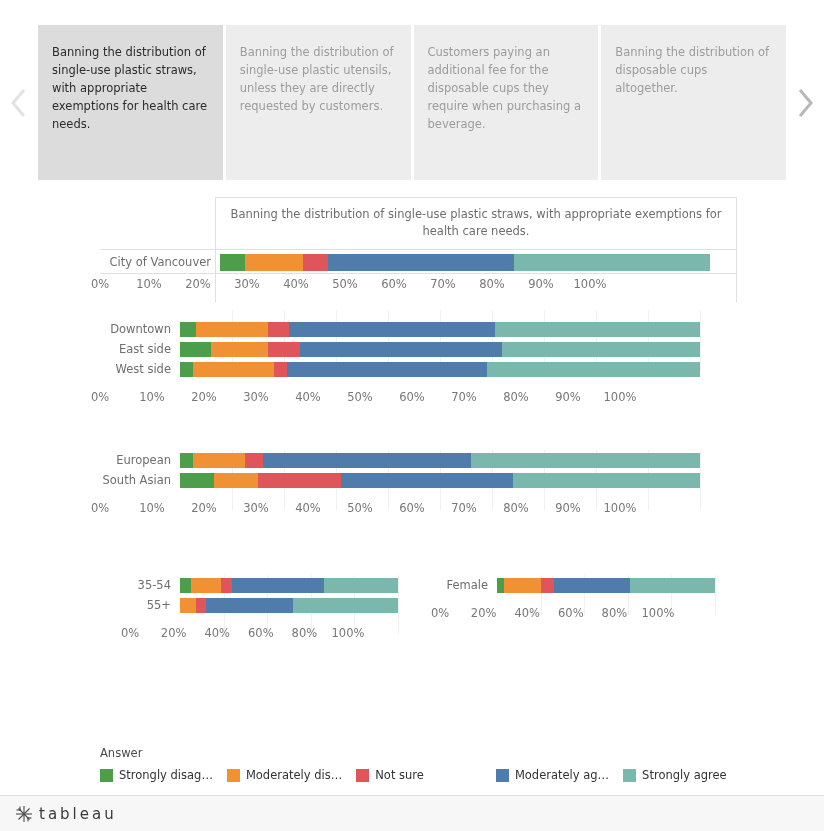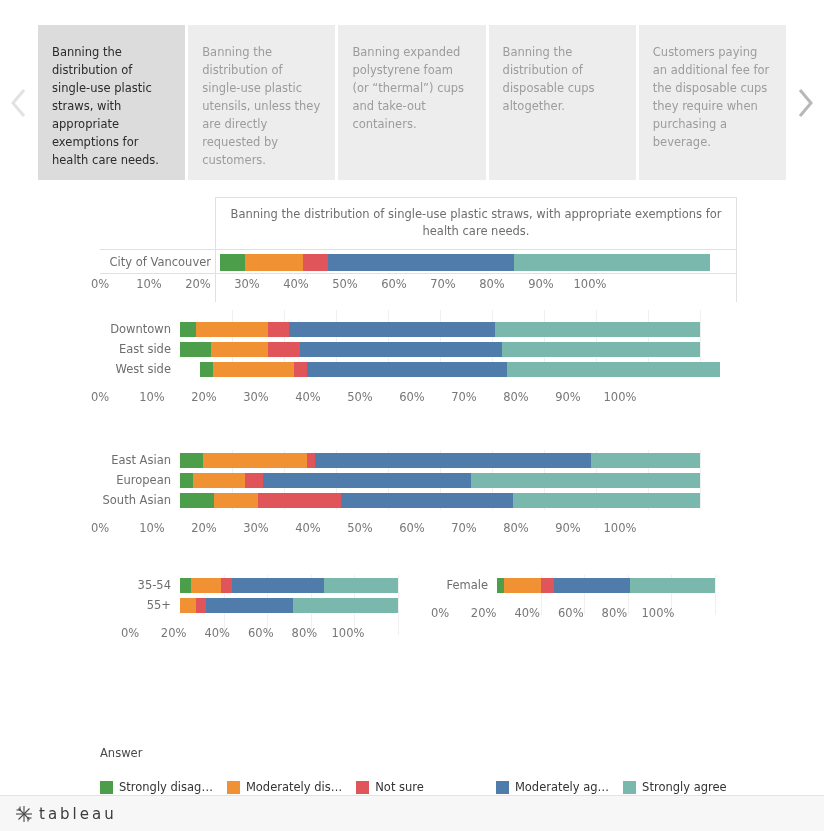--- a/index.html
+++ b/index.html
@@ -131,21 +131,21 @@
   }
 
   .legend {
     position: absolute;
     left: 100px; top: 746px;
     width: 660px;
   }
   .legend-title {
     font-size: 11.5px;
     color: #4a4a4a;
-    margin-bottom: 20px;
+    margin-bottom: 8px;
   }
   .legend-items { display: flex; align-items: center; }
   .legend-item {
     display: flex;
     align-items: center;
     margin-right: 14px;
     cursor: pointer;
   }
   .swatch {
     width: 13px; height: 13px;
@@ -188,23 +188,22 @@
 
 <div class="tabstrip">
   <div class="nav-arrow">
     <svg width="20" height="34" viewBox="0 0 20 34">
       <polyline points="15,4 4,17 15,30" fill="none" stroke="#e2e2e2" stroke-width="3"></polyline>
     </svg>
   </div>
   <div class="tabs-wrap" id="tabs-wrap">
       <div class="tab-card selected"><span>Banning the distribution of single-use plastic straws, with appropriate exemptions for health care needs.</span></div>
       <div class="tab-card"><span>Banning the distribution of single-use plastic utensils, unless they are directly requested by customers.</span></div>
-      <div class="tab-card"><span>Banning expanded polystyrene foam (or “thermal”) cups and take-out containers.</span></div>
+      <div class="tab-card"><span>Customers paying an additional fee for the disposable cups they require when purchasing a beverage.</span></div>
       <div class="tab-card"><span>Banning the distribution of disposable cups altogether.</span></div>
-      <div class="tab-card"><span>Customers paying an additional fee for the disposable cups they require when purchasing a beverage.</span></div>
     </div>
   <div class="nav-arrow">
     <svg width="20" height="34" viewBox="0 0 20 34">
       <polyline points="5,4 16,17 5,30" fill="none" stroke="#b8b8b8" stroke-width="3"></polyline>
     </svg>
   </div>
 </div>
 
 <div class="viz" id="panel-city">
   <div class="frame-top"></div>
@@ -265,21 +264,21 @@
       <div class="row-line" style="height: 20px;">
         <div class="row-label" style="width: 80px; flex: 0 0 80px;">East side</div>
         <div class="bar" style="width: 520px; flex: 0 0 520px; height: 15px;">
           <span style="width: 6%; background: rgb(77, 158, 74);"></span>
           <span style="width: 11%; background: rgb(240, 146, 51);"></span>
           <span style="width: 6%; background: rgb(224, 85, 90);"></span>
           <span style="width: 39%; background: rgb(79, 124, 171);"></span>
           <span style="width: 38%; background: rgb(122, 184, 174);"></span>
         </div>
       </div>
-      <div class="row-line" style="height: 20px; justify-content: space-between;">
+      <div class="row-line" style="height: 20px;">
         <div class="row-label" style="width: 80px; flex: 0 0 80px;">West side</div>
         <div class="bar" style="width: 520px; flex: 0 0 520px; height: 15px;">
           <span style="width: 2.5%; background: rgb(77, 158, 74);"></span>
           <span style="width: 15.5%; background: rgb(240, 146, 51);"></span>
           <span style="width: 2.5%; background: rgb(224, 85, 90);"></span>
           <span style="width: 38.5%; background: rgb(79, 124, 171);"></span>
           <span style="width: 41%; background: rgb(122, 184, 174);"></span>
         </div>
       </div>
     </div>
@@ -303,30 +302,20 @@
     <div class="gridcol" style="left: 548px; top: 0px; height: 60px;"></div>
     <div class="gridcol" style="left: 496px; top: 0px; height: 60px;"></div>
     <div class="gridcol" style="left: 444px; top: 0px; height: 60px;"></div>
     <div class="gridcol" style="left: 392px; top: 0px; height: 60px;"></div>
     <div class="gridcol" style="left: 340px; top: 0px; height: 60px;"></div>
     <div class="gridcol" style="left: 288px; top: 0px; height: 60px;"></div>
     <div class="gridcol" style="left: 236px; top: 0px; height: 60px;"></div>
     <div class="gridcol" style="left: 184px; top: 0px; height: 60px;"></div>
     <div class="gridcol" style="left: 132px; top: 0px; height: 60px;"></div>
   <div id="eth-rows" style="position:relative;">
-      <div class="row-line" style="height: 20px;">
-        <div class="row-label" style="width: 80px; flex: 0 0 80px;">East Asian</div>
-        <div class="bar" style="width: 520px; flex: 0 0 520px; height: 15px;">
-          <span style="width: 4.5%; background: rgb(77, 158, 74);"></span>
-          <span style="width: 20%; background: rgb(240, 146, 51);"></span>
-          <span style="width: 1.5%; background: rgb(224, 85, 90);"></span>
-          <span style="width: 53%; background: rgb(79, 124, 171);"></span>
-          <span style="width: 21%; background: rgb(122, 184, 174);"></span>
-        </div>
-      </div>
       <div class="row-line" style="height: 20px;">
         <div class="row-label" style="width: 80px; flex: 0 0 80px;">European</div>
         <div class="bar" style="width: 520px; flex: 0 0 520px; height: 15px;">
           <span style="width: 2.5%; background: rgb(77, 158, 74);"></span>
           <span style="width: 10%; background: rgb(240, 146, 51);"></span>
           <span style="width: 3.5%; background: rgb(224, 85, 90);"></span>
           <span style="width: 40%; background: rgb(79, 124, 171);"></span>
           <span style="width: 44%; background: rgb(122, 184, 174);"></span>
         </div>
       </div>

